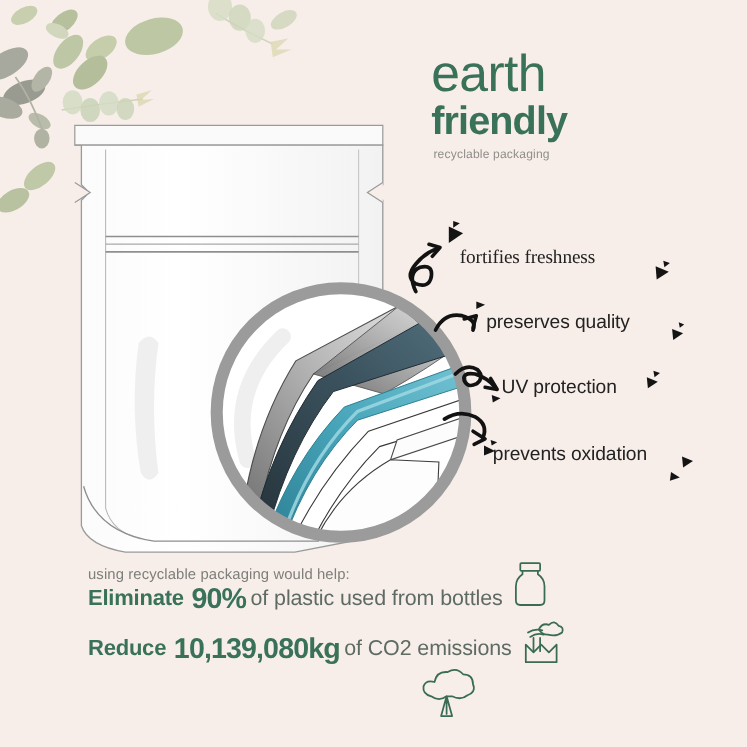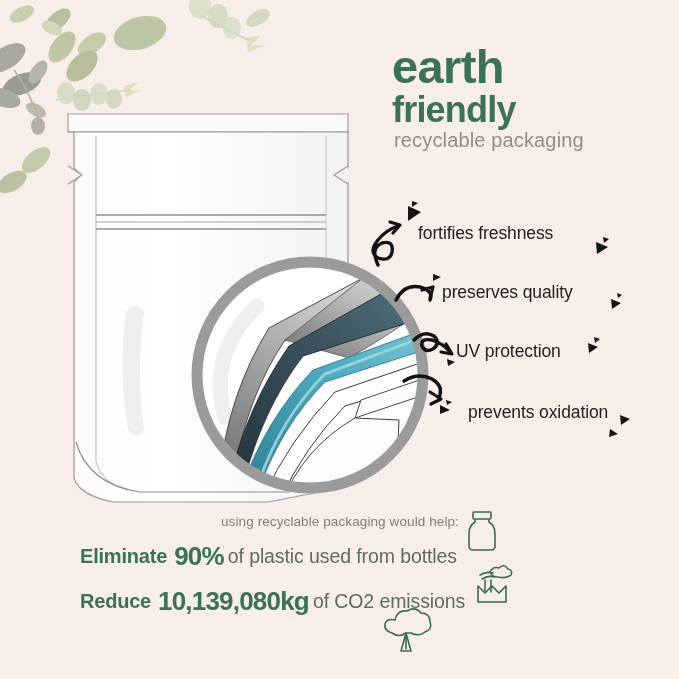--- a/index.html
+++ b/index.html
@@ -40,74 +40,72 @@
 
   
   #headline {
     position: absolute;
     left: 392px; top: 44px;
     width: 280px;
     text-align: left;
   }
   #headline .l1 {
     font-size: 47px;
-    font-weight: 700;
+    font-weight: 400;
     color: #3A7159;
     line-height: 0.98;
     letter-spacing: -0.6px;
   }
   #headline .l2 {
     font-size: 36px;
     font-weight: 700;
     color: #3A7159;
     line-height: 1.0;
     letter-spacing: -0.8px;
     margin-top: 2px;
   }
   #headline .sub {
-    font-size: 20px;
+    font-size: 11px;
     font-weight: 400;
     color: #8E8E8A;
     letter-spacing: 0.15px;
-    margin-top: 1px;
+    margin-top: 7px;
     padding-left: 2px;
   }
 
   
   .feature {
     position: absolute;
     font-size: 17.5px;
     color: #222222;
     white-space: nowrap;
     letter-spacing: -0.1px;
   }
-  #feature-0 { left: 418px; top: 223px; }
+  #feature-0 { left: 418px; top: 223px; font-family: Liberation Serif, serif; }
   #feature-1 { left: 442px; top: 282px; }
   #feature-2 { left: 456px; top: 341px; }
-  #feature-3 { left: 468px; top: 402px; }
+  #feature-3 { left: 448px; top: 402px; }
 
   #arrows {
     position: absolute;
     left: 0; top: 0;
     width: 679px; height: 679px;
     pointer-events: none;
   }
 
   
   #stats {
     position: absolute;
     left: 80px; top: 514px;
     width: 520px;
   }
   #stats .intro {
     font-size: 13.5px;
     color: #7E7E7A;
     letter-spacing: 0.1px;
-    margin-bottom: 12px;
-    text-align: center;
   }
   .stat-row {
     display: flex;
     align-items: center;
     margin-bottom: 14px;
     white-space: nowrap;
   }
   .stat-verb {
     font-size: 20px;
     font-weight: 700;

